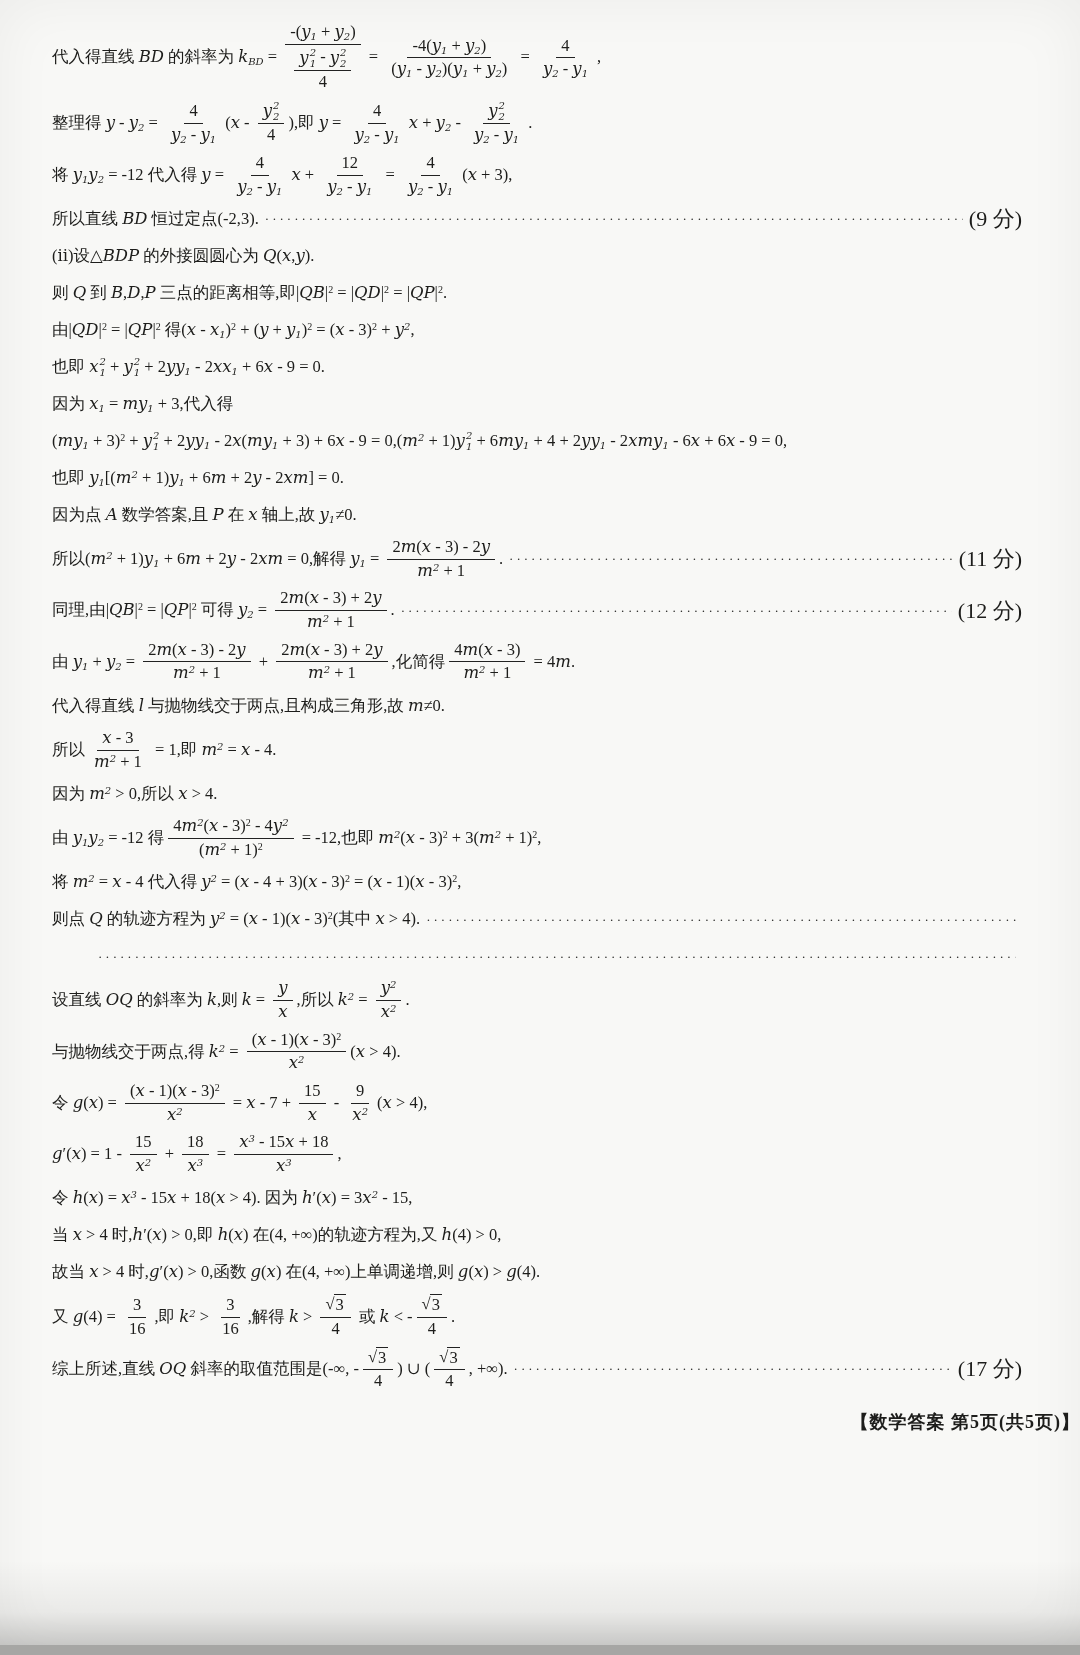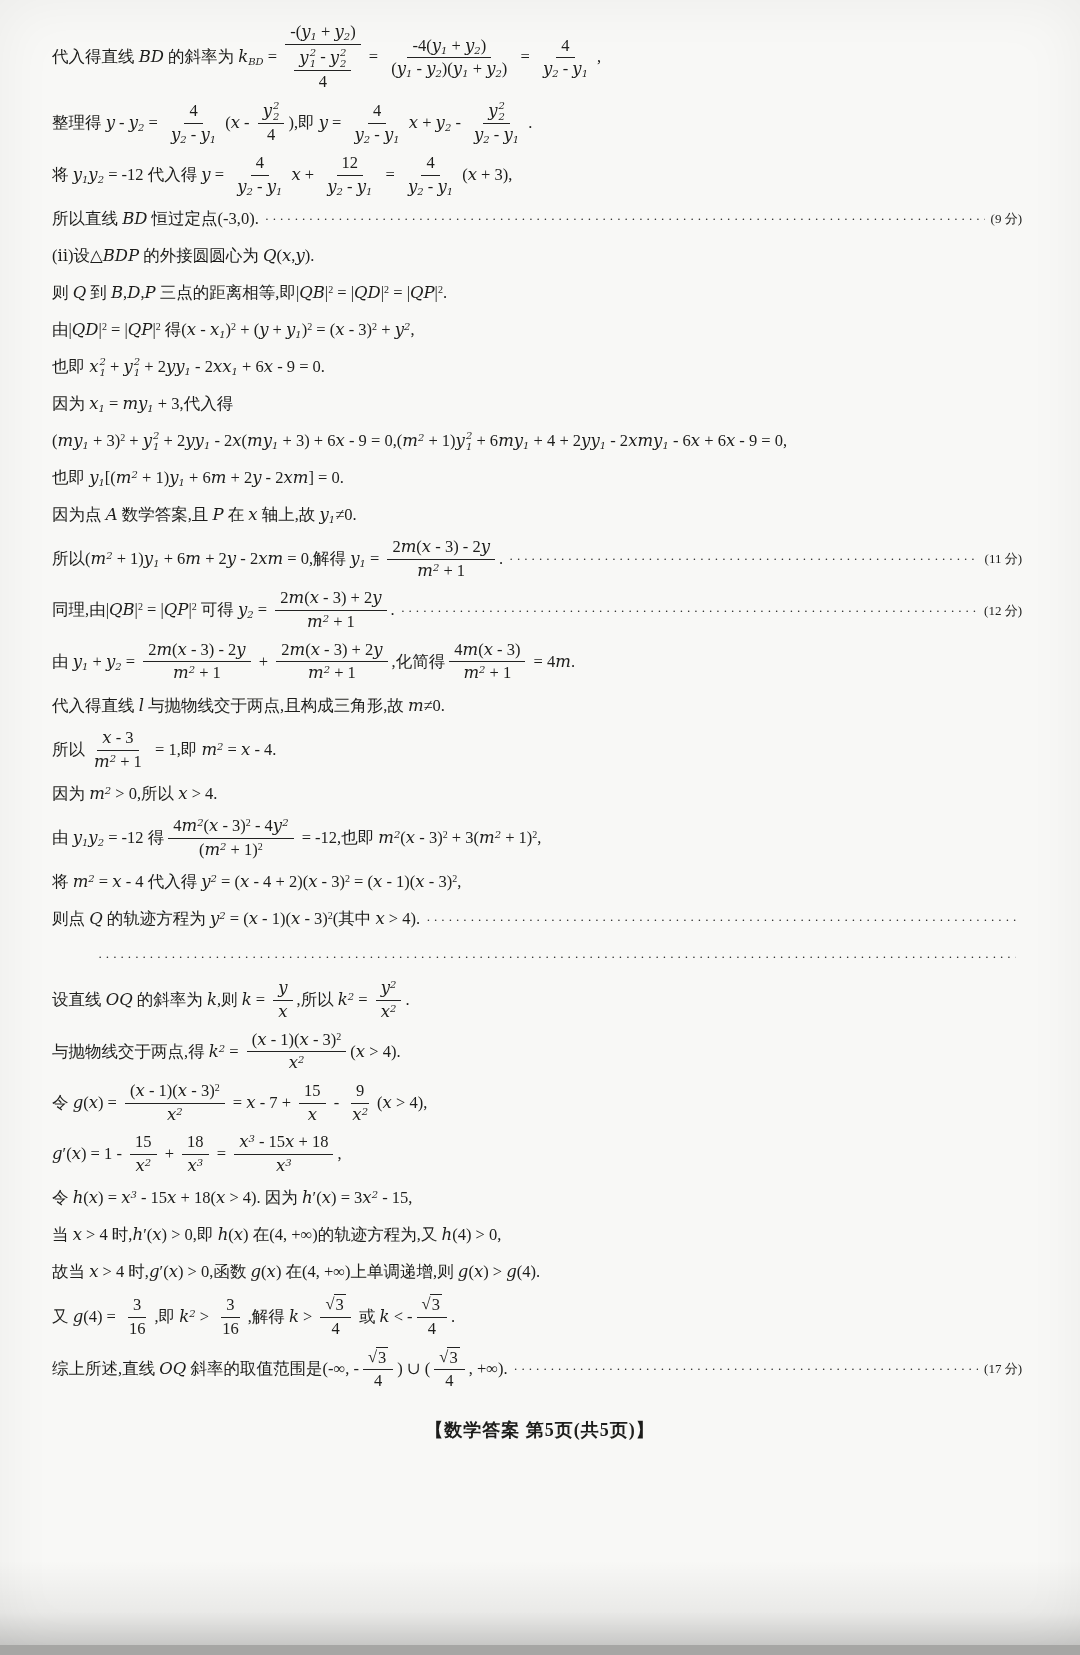--- a/index.html
+++ b/index.html
@@ -44,24 +44,24 @@
   .frac .num{border-bottom:1.3px solid #222;padding-bottom:1px;}
   .frac .den{padding-top:1px;}
   .sqrt{display:inline-flex;align-items:flex-start;}
   .sqrt .rs{display:inline-block;}
   .sqrt .rad{display:inline-block;border-top:1.2px solid #222;padding:0 2px;margin-left:-1px;}
   .leader{
     flex:1 1 auto;overflow:hidden;white-space:nowrap;
     color:#2e2e2c;letter-spacing:3px;font-size:13px;margin:0 6px;
     min-width:20px;
   }
-  .score{white-space:nowrap;font-size:13px;}
+  .score{white-space:nowrap;font-size:22px;}
   .footer{
-    text-align:center;font-size:18px;font-weight:bold;
-    margin-top:20px;letter-spacing:1px;
+    text-align:right;font-size:18px;font-weight:bold;
+    margin-top:12px;letter-spacing:1px;
   }
   .scan-edge{
     position:absolute;left:0;right:0;bottom:0;height:95px;
     background:linear-gradient(180deg, rgba(0,0,0,0) 0%, rgba(0,0,0,0.06) 55%, rgba(0,0,0,0.22) 100%);
     pointer-events:none;
   }
   .bottom-strip{
     position:absolute;left:0;right:0;bottom:0;height:10px;background:#a6a6a4;
   }
 </style>
@@ -234,21 +234,21 @@
           </span>
           <span class="tx"><span>(</span></span>
           <span class="mt"><span>x</span></span>
           <span class="tx"><span> + 3),</span></span>
         </span>
       </div>
       <div class="line">
         <span class="lbody">
           <span class="tx"><span>所以直线 </span></span>
           <span class="mt"><span>BD</span></span>
-          <span class="tx"><span> 恒过定点(-3,0).</span></span>
+          <span class="tx"><span> 恒过定点(-2,3).</span></span>
         </span>
         <span class="leader">············································································································································································································································································································</span>
         <span class="score">(9 分)</span>
       </div>
       <div class="line">
         <span class="lbody">
           <span class="tx"><span>(ⅱ)设△</span></span>
           <span class="mt"><span>BDP</span></span>
           <span class="tx"><span> 的外接圆圆心为 </span></span>
           <span class="mt"><span>Q</span></span>
@@ -586,21 +586,21 @@
       <div class="line">
         <span class="lbody">
           <span class="tx"><span>将 </span></span>
           <span class="mt"><span>m</span><sup>2</sup></span>
           <span class="tx"><span> = </span></span>
           <span class="mt"><span>x</span></span>
           <span class="tx"><span> - 4 代入得 </span></span>
           <span class="mt"><span>y</span><sup>2</sup></span>
           <span class="tx"><span> = (</span></span>
           <span class="mt"><span>x</span></span>
-          <span class="tx"><span> - 4 + 2)(</span></span>
+          <span class="tx"><span> - 4 + 3)(</span></span>
           <span class="mt"><span>x</span></span>
           <span class="tx"><span> - 3)</span><sup>2</sup></span>
           <span class="tx"><span> = (</span></span>
           <span class="mt"><span>x</span></span>
           <span class="tx"><span> - 1)(</span></span>
           <span class="mt"><span>x</span></span>
           <span class="tx"><span> - 3)</span><sup>2</sup></span>
           <span class="tx"><span>,</span></span>
         </span>
       </div>

